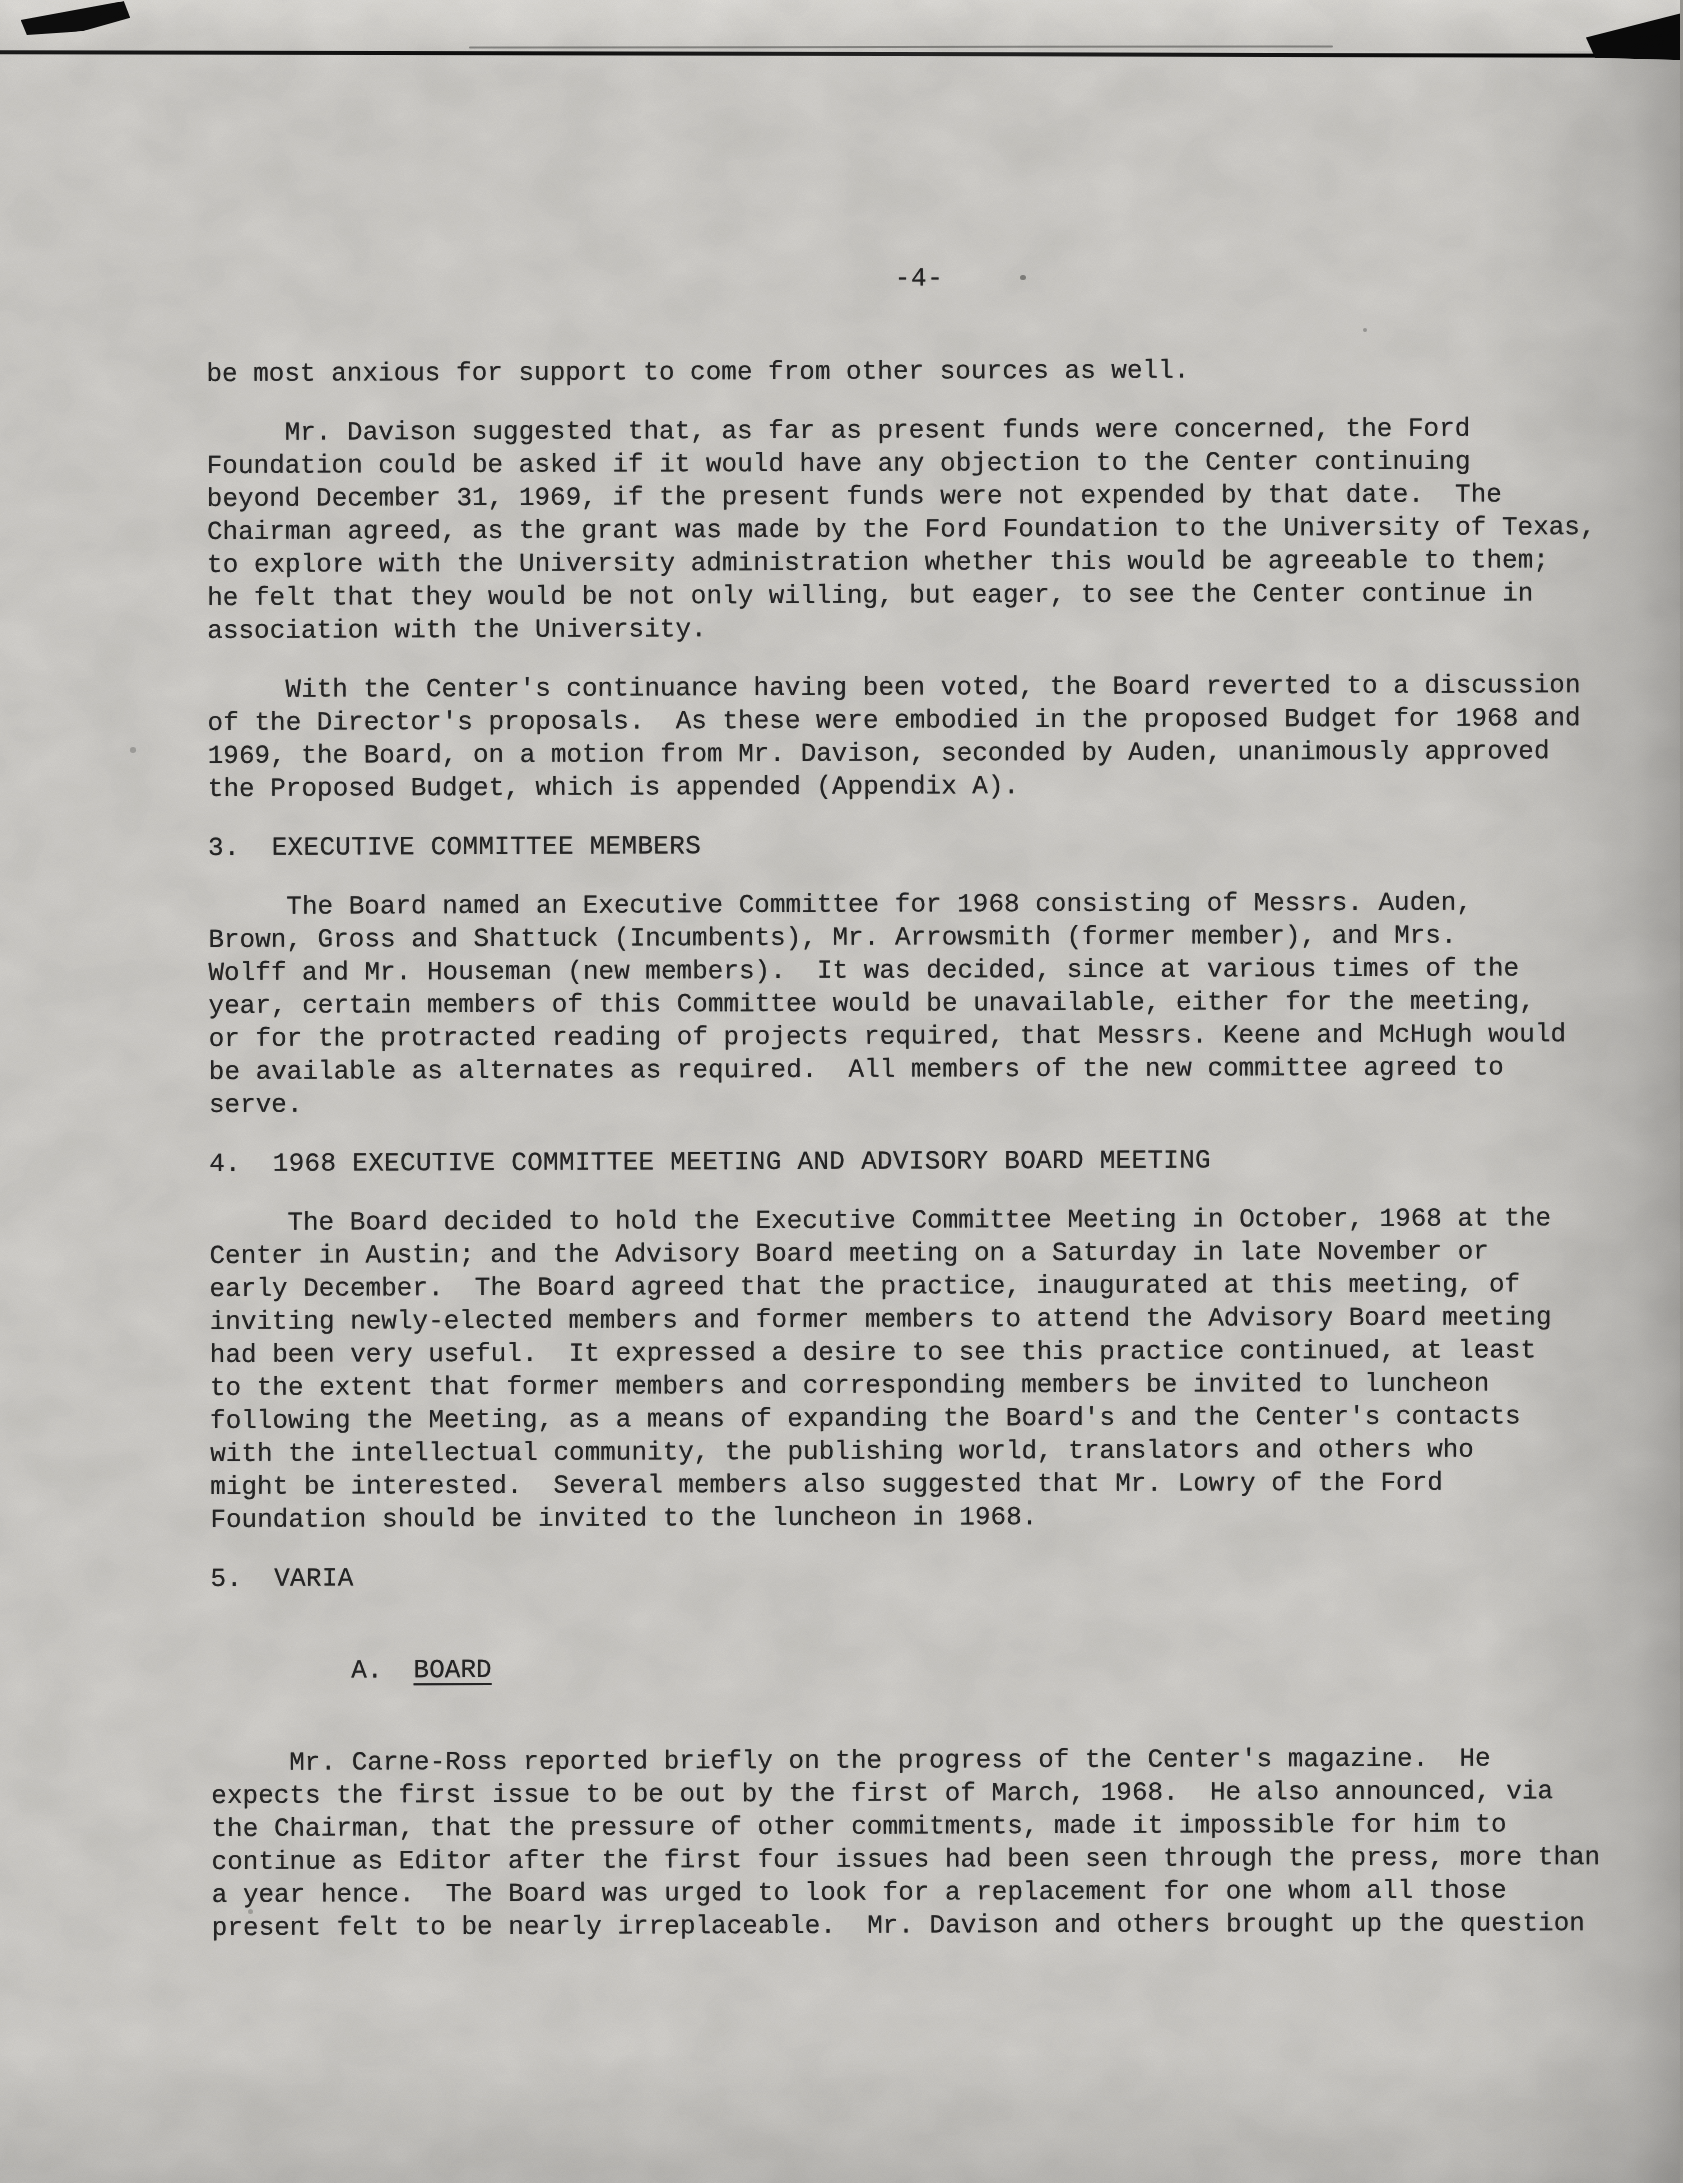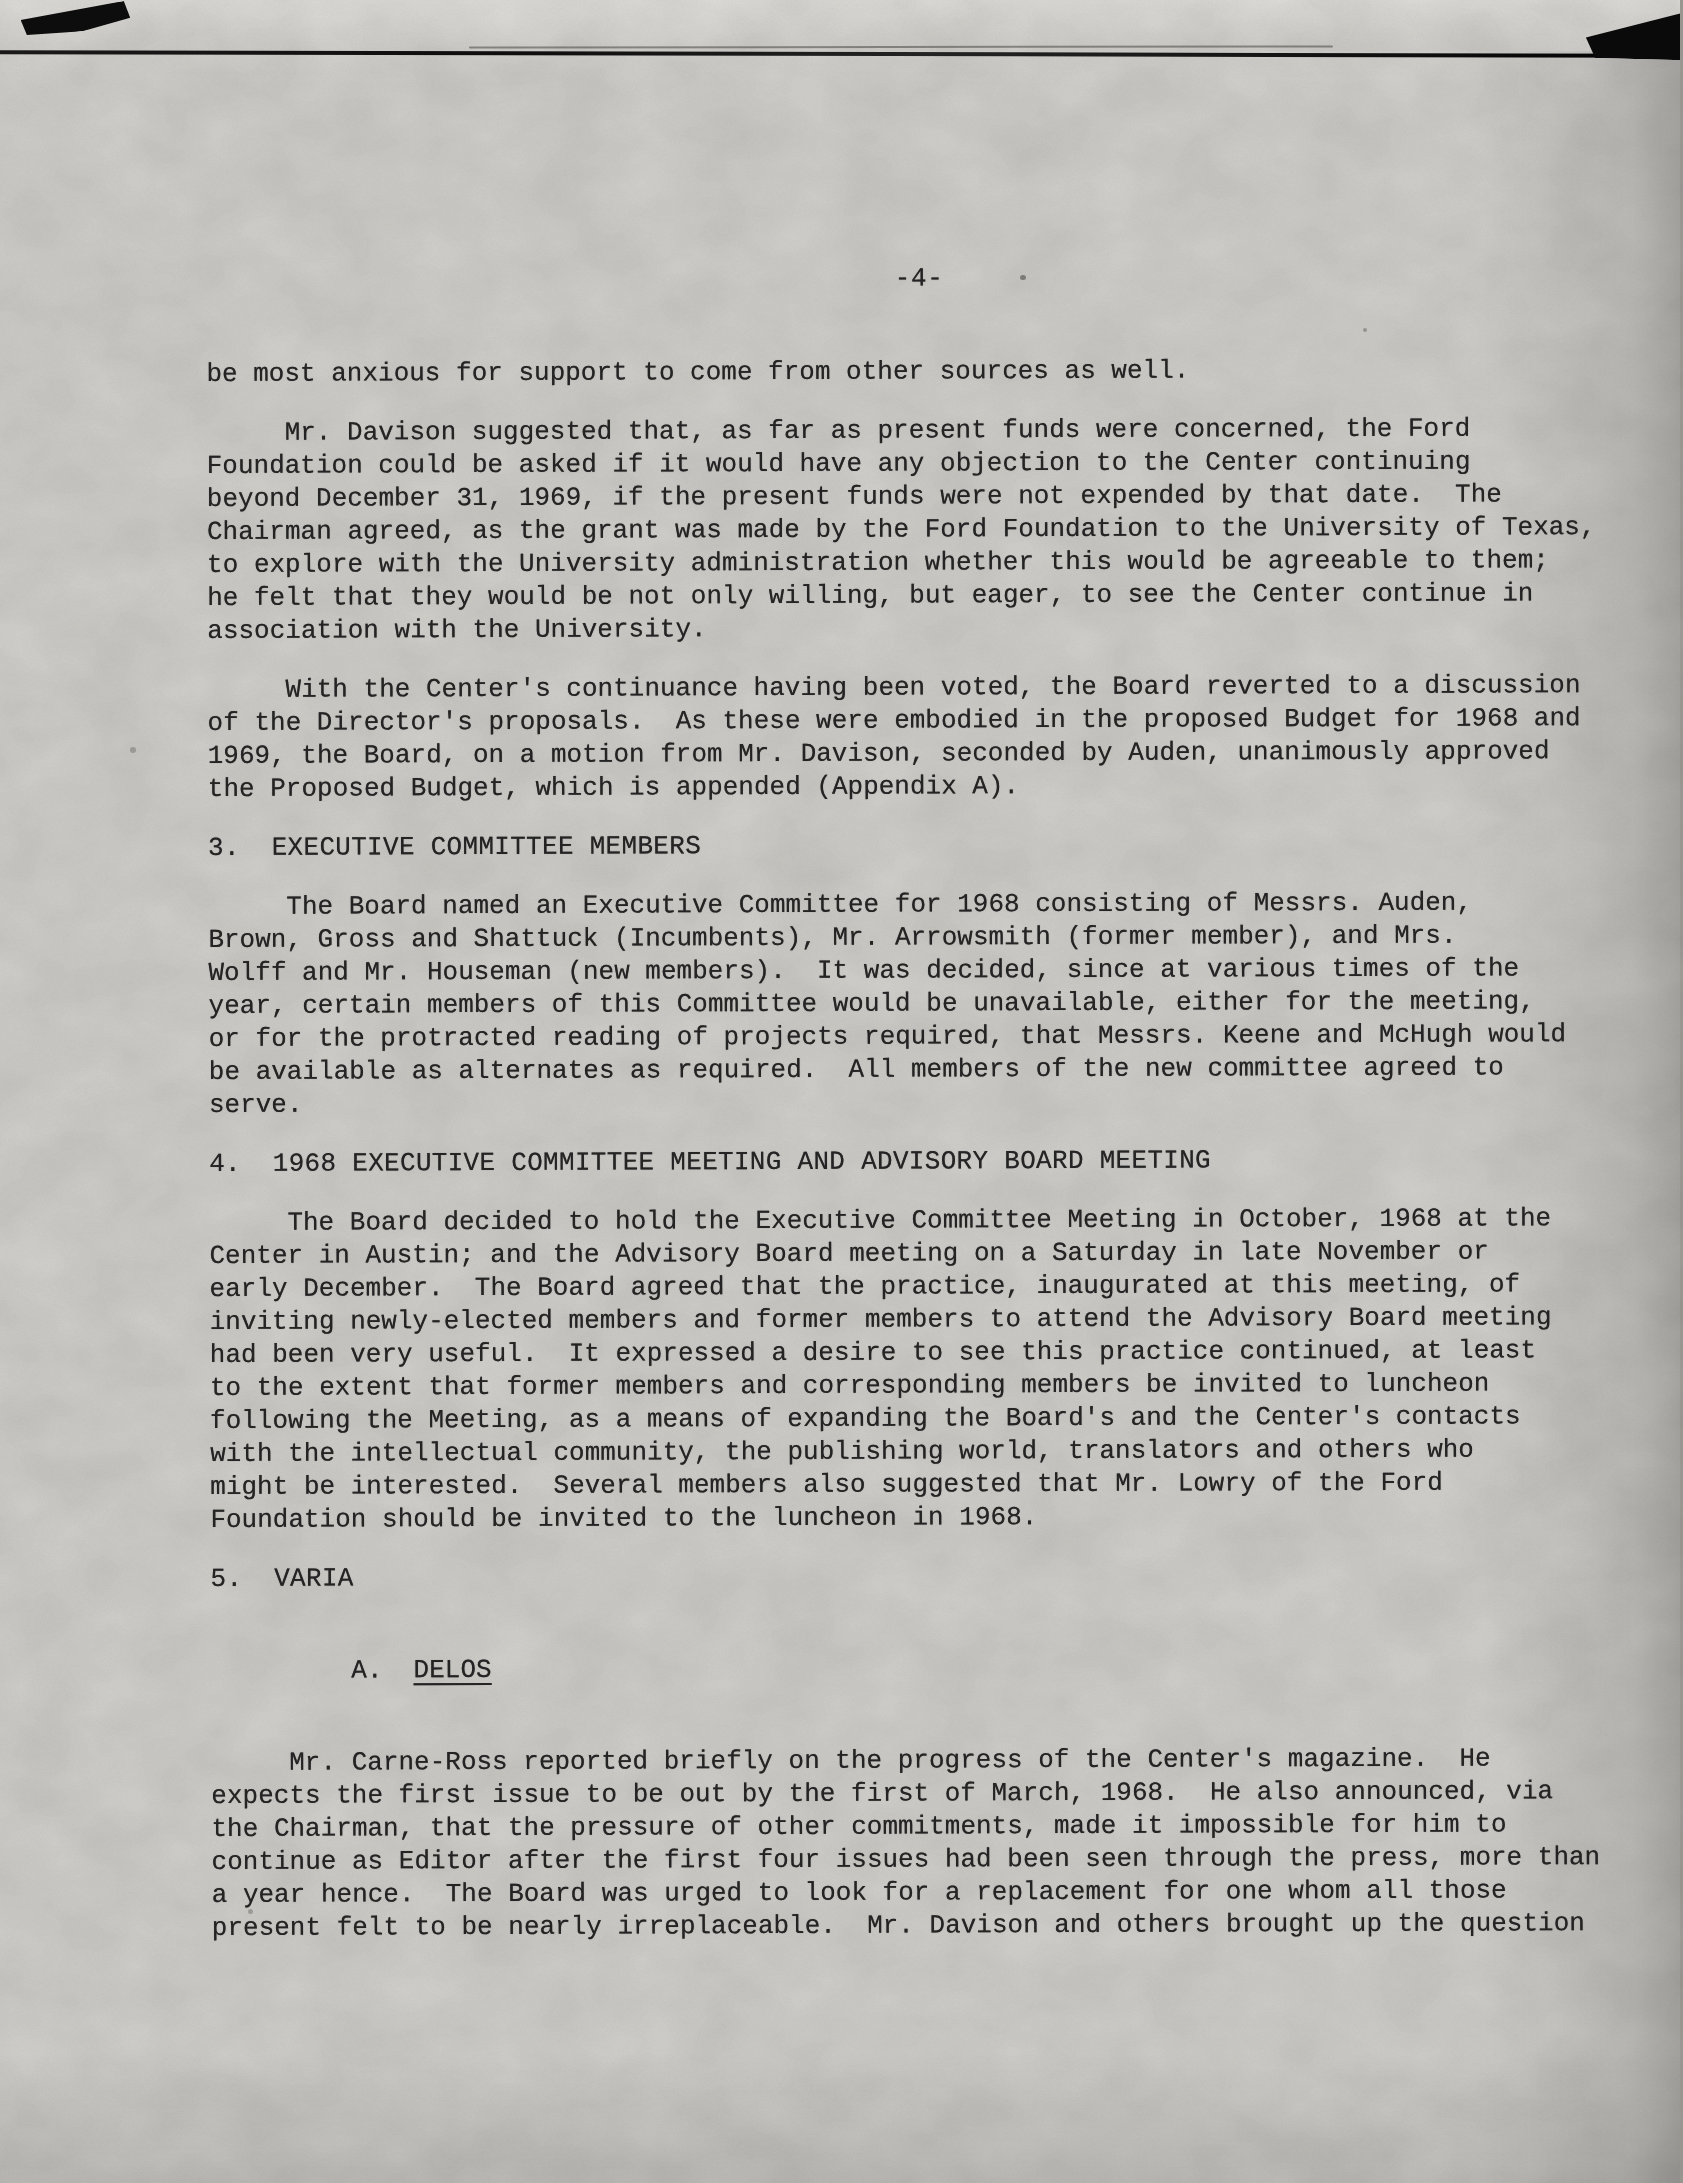--- a/index.html
+++ b/index.html
@@ -129,21 +129,21 @@
 had been very useful.  It expressed a desire to see this practice continued, at least
 to the extent that former members and corresponding members be invited to luncheon
 following the Meeting, as a means of expanding the Board's and the Center's contacts
 with the intellectual community, the publishing world, translators and others who
 might be interested.  Several members also suggested that Mr. Lowry of the Ford
 Foundation should be invited to the luncheon in 1968.</div>
 
   <div class="block heading">5.  VARIA</div>
 
   <div class="block subheading">
-    <span class="prefix">A.</span><span class="underline">DELOS</span>
+    <span class="prefix">A.</span><span class="underline">BOARD</span>
   </div>
 
   <div class="block">     Mr. Carne-Ross reported briefly on the progress of the Center's magazine.  He
 expects the first issue to be out by the first of March, 1968.  He also announced, via
 the Chairman, that the pressure of other commitments, made it impossible for him to
 continue as Editor after the first four issues had been seen through the press, more than
 a year hence.  The Board was urged to look for a replacement for one whom all those
 present felt to be nearly irreplaceable.  Mr. Davison and others brought up the question</div>
 </div>
 

